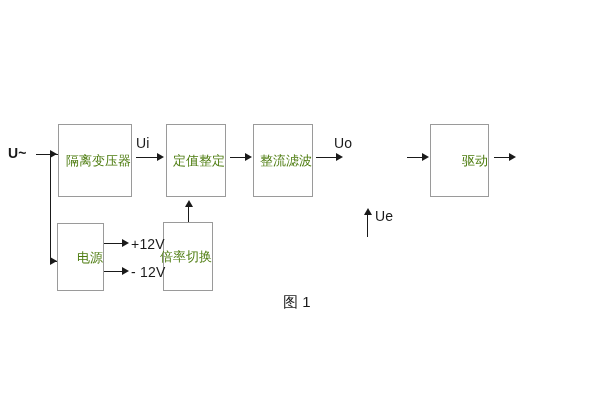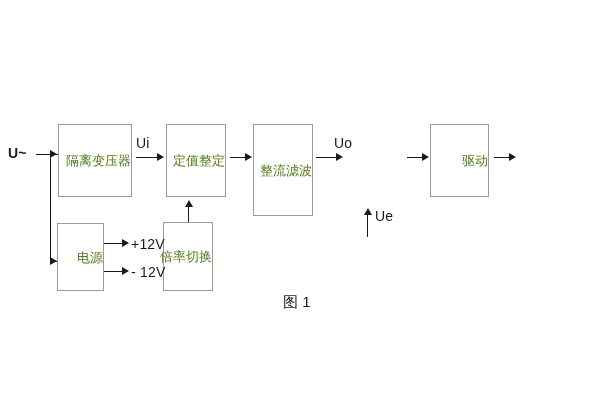--- a/index.html
+++ b/index.html
@@ -87,21 +87,21 @@
   <div class="box" style="left:58px; top:124px; width:74px; height:73px;">
     <span class="ln">隔离</span>
     <span class="ln">变压器</span>
   </div>
 
   <div class="box" style="left:166px; top:124px; width:60px; height:73px;">
     <span class="ln">定值</span>
     <span class="ln">整定</span>
   </div>
 
-  <div class="box" style="left:253px; top:124px; width:60px; height:92px;">
+  <div class="box" style="left:253px; top:124px; width:60px; height:73px;">
     <span class="ln">整流</span>
     <span class="ln">滤波</span>
   </div>
 
 
   <div class="box" style="left:430px; top:124px; width:59px; height:73px;">
     <span class="ln">驱动</span>
   </div>
 
 

